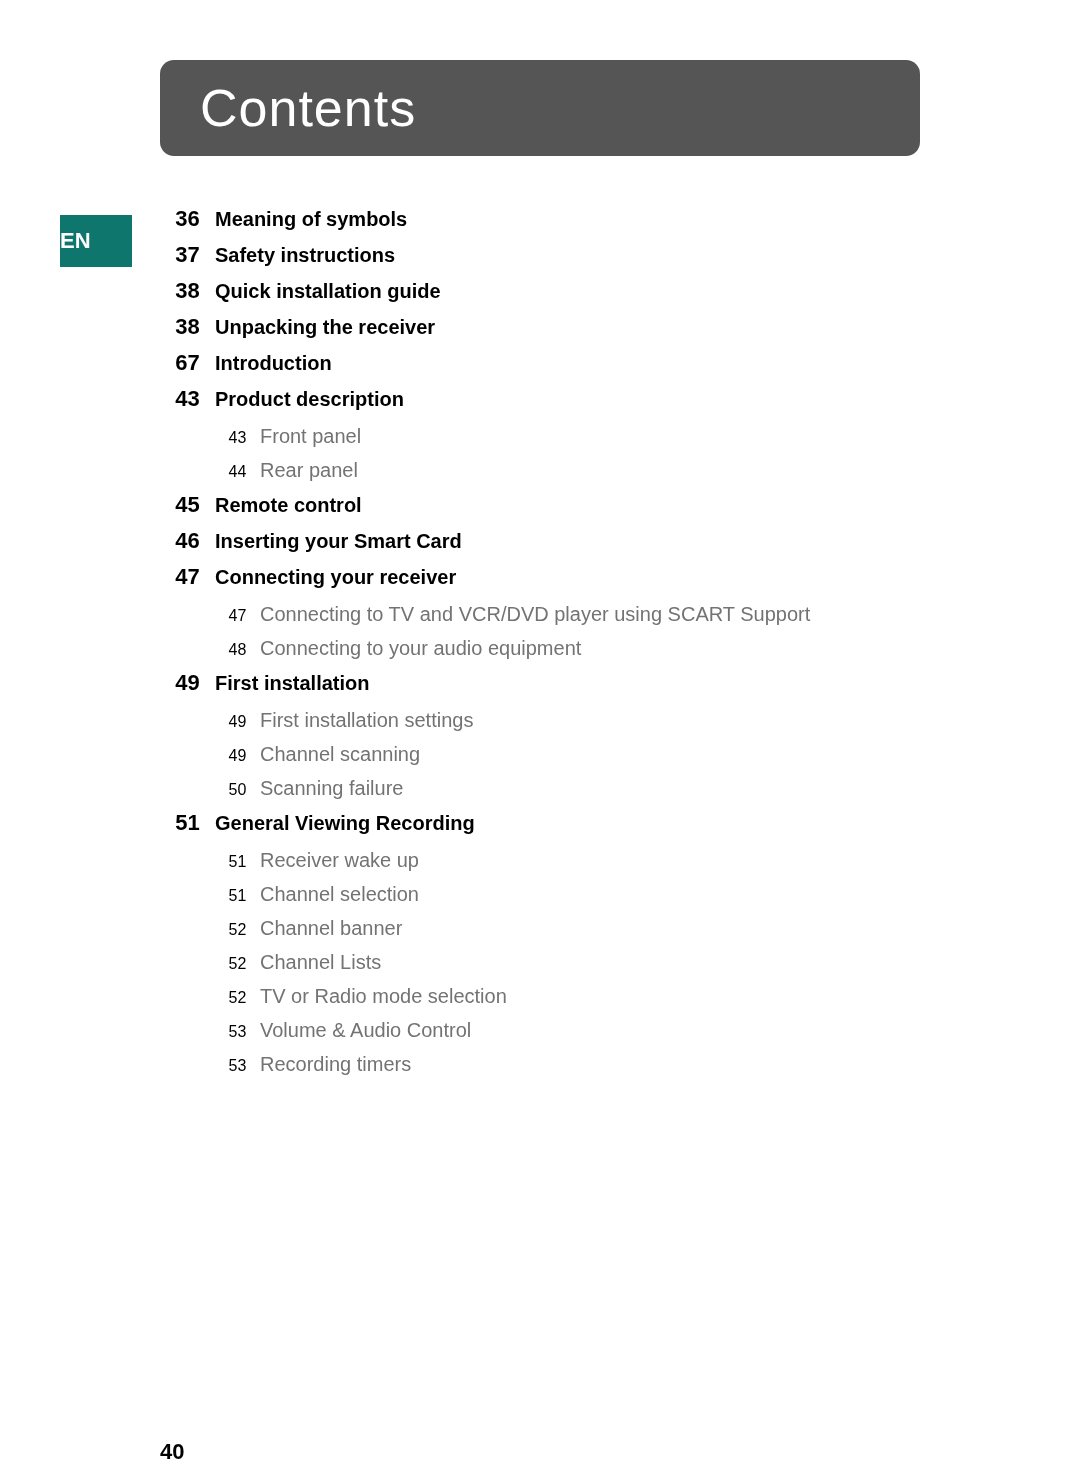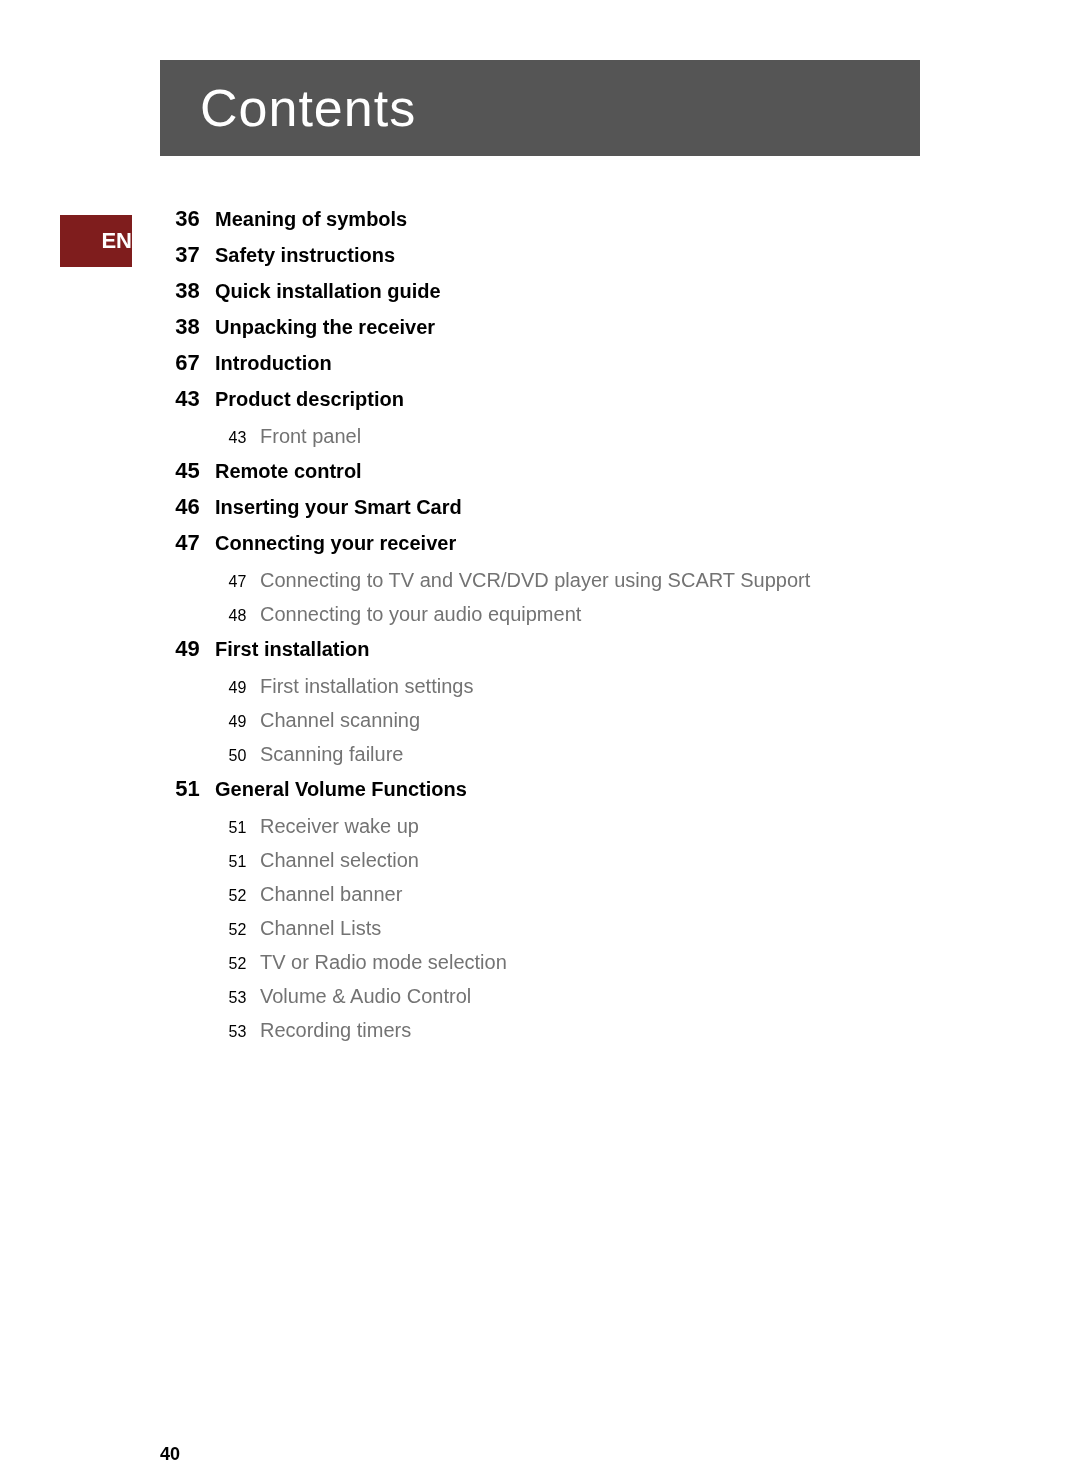--- a/index.html
+++ b/index.html
@@ -24,40 +24,41 @@
       position: relative;
     }
 
     
     .title-bar {
       background-color: #555555;
       margin: 60px 160px 0 160px;
       padding: 18px 40px;
       display: flex;
       align-items: center;
+      border-radius: 14px;
     }
 
     .title-text {
       color: #ffffff;
       font-size: 52px;
       font-weight: 300;
       letter-spacing: 1px;
     }
 
     
     .en-badge {
       position: absolute;
       top: 155px;
       left: 60px;
       width: 72px;
       height: 52px;
-      background-color: #7f1d1d;
+      background-color: #0f766e;
       display: flex;
       align-items: center;
-      justify-content: flex-end;
+      justify-content: flex-start;
     }
 
     .en-badge-text {
       color: #ffffff;
       font-size: 22px;
       font-weight: bold;
     }
 
     
     .content-area {
@@ -108,21 +109,21 @@
 
     .section-gap-sm {
       margin-bottom: 8px;
     }
 
     
     .page-number {
       position: absolute;
       bottom: 60px;
       left: 160px;
-      font-size: 18px;
+      font-size: 22px;
       font-weight: bold;
       color: #000000;
     }
   </style>
 </head>
 <body>
 
 <div class="page-container">
 
   <div class="title-bar">
@@ -166,20 +167,24 @@
       <div style="margin-bottom: 4px;"></div>
       <div class="section-gap-sm"></div>
       <div class="toc-entry-major">
         <span class="toc-number-major">43</span>
         <span class="toc-label-major">Product description</span>
       </div>
       <div class="toc-entry-minor">
         <span class="toc-number-minor">43</span>
         <span class="toc-label-minor">Front panel</span>
       </div>
+      <div class="toc-entry-minor">
+        <span class="toc-number-minor">44</span>
+        <span class="toc-label-minor">Rear panel</span>
+      </div>
       <div style="margin-bottom: 8px;"></div>
       <div class="section-gap-sm"></div>
       <div class="toc-entry-major">
         <span class="toc-number-major">45</span>
         <span class="toc-label-major">Remote control</span>
       </div>
       <div style="margin-bottom: 4px;"></div>
       <div class="section-gap-sm"></div>
       <div class="toc-entry-major">
         <span class="toc-number-major">46</span>
@@ -214,21 +219,21 @@
         <span class="toc-label-minor">Channel scanning</span>
       </div>
       <div class="toc-entry-minor">
         <span class="toc-number-minor">50</span>
         <span class="toc-label-minor">Scanning failure</span>
       </div>
       <div style="margin-bottom: 8px;"></div>
       <div class="section-gap-sm"></div>
       <div class="toc-entry-major">
         <span class="toc-number-major">51</span>
-        <span class="toc-label-major">General Volume Functions</span>
+        <span class="toc-label-major">General Viewing Recording</span>
       </div>
       <div class="toc-entry-minor">
         <span class="toc-number-minor">51</span>
         <span class="toc-label-minor">Receiver wake up</span>
       </div>
       <div class="toc-entry-minor">
         <span class="toc-number-minor">51</span>
         <span class="toc-label-minor">Channel selection</span>
       </div>
       <div class="toc-entry-minor">

